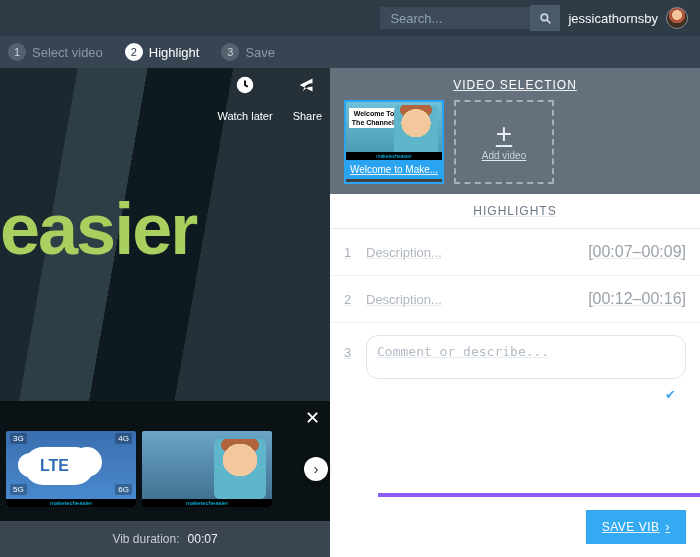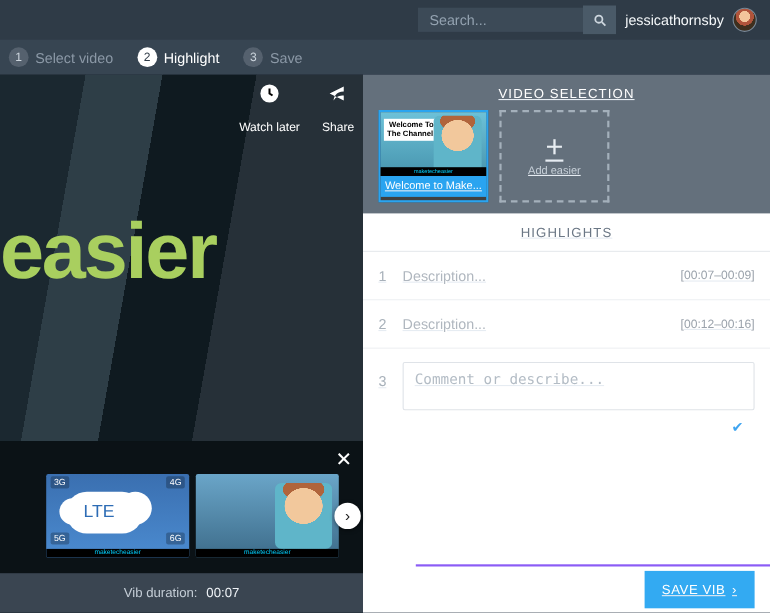--- a/index.html
+++ b/index.html
@@ -37,29 +37,29 @@
   .video-area{ flex:1; position:relative; overflow:hidden;
     background:linear-gradient(100deg,#1b2830 0 20%,#2e3e47 20% 38%,#0f1a20 38% 60%,#263038 60% 100%);}
   .video-controls{ position:absolute; top:6px; right:8px; display:flex; gap:20px;}
   .vctrl{ display:flex; flex-direction:column; align-items:center; gap:14px; color:#fff; font-size:11px;}
   .vctrl svg{ width:22px;height:22px;fill:#fff;}
   .big-text{ position:absolute; left:0; top:120px; font-size:72px; font-weight:700;
     color:#a9cf5f; letter-spacing:-2px;}
   
   .strip{ height:120px; background:#0b1216; position:relative; padding:30px 6px 8px;}
   .strip-close{ position:absolute; top:6px; right:10px; color:#fff; font-size:18px; cursor:pointer;}
-  .strip-row{ display:flex; gap:6px; align-items:center; position:relative;margin-left:36px;}
+  .strip-row{ display:flex; gap:6px; align-items:center; position:relative;}
   .thumb{ width:130px; height:76px; border-radius:2px; position:relative; overflow:hidden; cursor:pointer;}
   .thumb1{ background:linear-gradient(#3a6fb0,#4b8bd0);}
   .thumb1 .cloud{ position:absolute; left:18px; top:16px; width:70px;height:38px; background:#fff;
     border-radius:20px;}
   .thumb1 .cloud::before,.thumb1 .cloud::after{content:"";position:absolute;background:#fff;border-radius:50%;}
   .thumb1 .cloud::before{width:24px;height:24px;left:-6px;top:6px;}
   .thumb1 .cloud::after{width:30px;height:30px;right:-8px;top:0;}
-  .thumb1 .lte{position:absolute;left:34px;top:26px;color:#2d6cb5;font-weight:400;font-size:16px;}
+  .thumb1 .lte{position:absolute;left:34px;top:26px;color:#2d6cb5;font-weight:700;font-size:16px;}
   .tbadge{position:absolute;font-size:8px;color:#fff;padding:1px 3px;background:rgba(0,0,0,.25);border-radius:2px;}
   .thumb2{ background:linear-gradient(#6aa5c8,#3d6c8a);}
   .face{position:absolute;right:6px;top:8px;width:52px;height:60px;
     background: radial-gradient(ellipse 55% 45% at 50% 35%, #f2c89c 60%, transparent 61%),
                radial-gradient(ellipse 60% 30% at 50% 10%, #b0643b 60%, transparent 61%),
                linear-gradient(#5fb5c9,#5fb5c9);
     border-radius:6px;}
   .mte{position:absolute;left:0;bottom:0;width:100%;font-size:6px;background:#000;color:#00d0ff;
     text-align:center;padding:1px 0;}
   .strip-next{ width:24px;height:24px;border-radius:50%;background:#fff;color:#222;
@@ -87,30 +87,30 @@
     color:#c7d0d9; font-size:10px; cursor:pointer;}
   .addcard .plus{ font-size:28px; line-height:20px; color:#e8edf2;}
   
   .hl-panel{ flex:1; background:#fff; display:flex; flex-direction:column;}
   .hl-title{ text-align:center; color:#6b7785; font-size:12px; letter-spacing:1px;
     padding:10px 0; border-bottom:1px solid #e6e9ed;}
   .hl-row{ display:flex; align-items:center; padding:14px 14px; border-bottom:1px solid #eef0f3;
     color:#99a1aa; font-size:13px; gap:12px;}
   .hl-row .idx{ width:10px; color:#a8b1ba;}
   .hl-row .desc{ flex:1; color:#b0b7bf;}
-  .hl-row .time{ color:#9aa2ab; font-size:11px;}
+  .hl-row .time{ color:#9aa2ab; font-size:16px;}
   .hl-input-row{ padding:12px 14px; display:flex; gap:12px; align-items:flex-start;}
   .hl-input-row .idx{ color:#a8b1ba; padding-top:10px; width:10px;}
-  .hl-input{ flex:1; height:44px; border:1px solid #dfe3e8; border-radius:2px;
+  .hl-input{ flex:1; height:44px; border:1px solid #dfe3e8; border-radius:12px;
     padding:8px 10px; color:#99a3ad; font-size:13px; resize:none;}
   .hl-input::placeholder{color:#b3bcc5;}
   .check{ color:#3ea4f0; position:absolute; right:24px; margin-top:52px;}
   
-  .save-bar{ height:44px; display:flex; align-items:center; justify-content:flex-end;
-    padding:0 14px; border-top:2px solid #8b5cf6;margin-left:48px;}
+  .save-bar{ height:64px; display:flex; align-items:center; justify-content:flex-end;
+    padding:0 14px; border-top:4px solid #8b5cf6;margin-left:48px;}
   .save-btn{ background:#33aaf2; color:#fff; border:none; height:34px; padding:0 16px;
     font-size:12px; letter-spacing:.5px; cursor:pointer; display:flex; align-items:center; gap:6px;}
   .save-btn .chev{font-size:12px;}
 </style>
 </head>
 <body>
 
 <div class="topbar">
   <div class="search-wrap">
     <input class="search-input" placeholder="Search..." style="">
@@ -201,21 +201,21 @@
             <span>Welcome To</span><br>
             <span>The Channel!</span>
           </div>
           <div class="face"></div>
           <div class="mte">maketecheasier</div>
         </div>
         <div class="vidcard-cap">Welcome to Make...</div>
       </div>
       <div class="addcard">
         <span class="plus">+</span>
-        <span>Add easier</span>
+        <span>Add video</span>
       </div>
     </div>
 
     <div class="hl-panel">
       <div class="hl-title">HIGHLIGHTS</div>
 
       <div class="hl-row">
         <span class="idx">1</span>
         <span class="desc">Description...</span>
         <span class="time">[00:07–00:09]</span>

